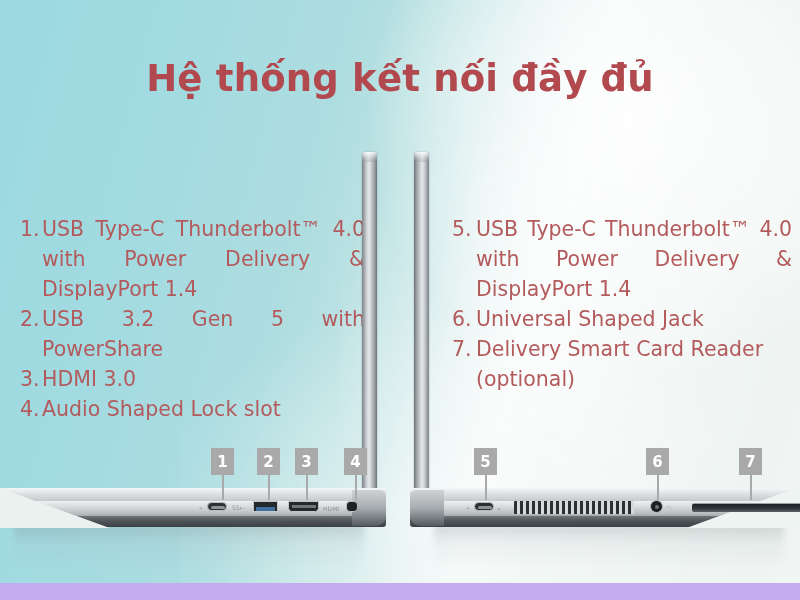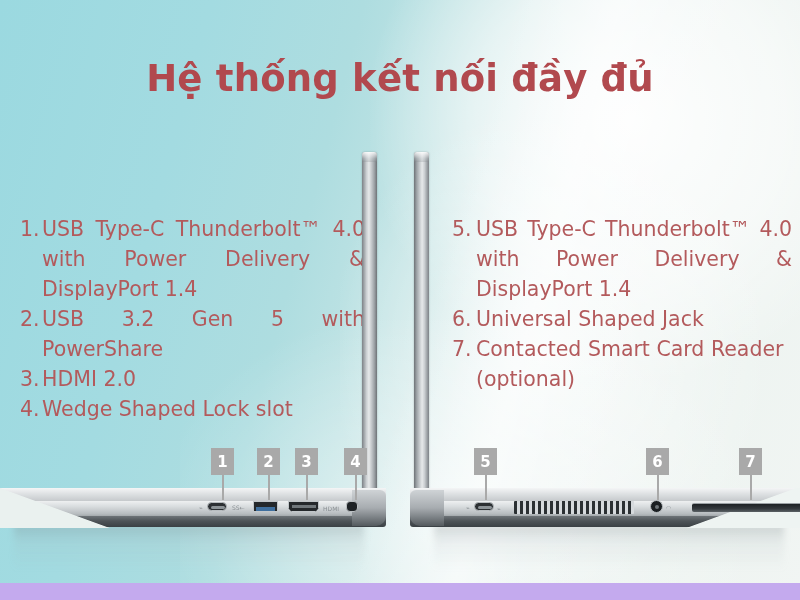--- a/index.html
+++ b/index.html
@@ -362,40 +362,40 @@
     <div class="li li-left just">
       <span class="li-num">1.</span>
       <span class="li-body">USB Type-C Thunderbolt™ 4.0 with Power Delivery &amp; DisplayPort 1.4</span>
     </div>
     <div class="li li-left just">
       <span class="li-num">2.</span>
       <span class="li-body">USB 3.2 Gen 5 with PowerShare</span>
     </div>
     <div class="li li-left">
       <span class="li-num">3.</span>
-      <span class="li-body">HDMI 2.0</span>
+      <span class="li-body">HDMI 3.0</span>
     </div>
     <div class="li li-left">
       <span class="li-num">4.</span>
-      <span class="li-body">Wedge Shaped Lock slot</span>
+      <span class="li-body">Audio Shaped Lock slot</span>
     </div>
   </div>
 
   <div class="list list-right">
     <div class="li li-right just">
       <span class="li-num">5.</span>
       <span class="li-body">USB Type-C Thunderbolt™ 4.0 with Power Delivery &amp; DisplayPort 1.4</span>
     </div>
     <div class="li li-right">
       <span class="li-num">6.</span>
       <span class="li-body">Universal Shaped Jack</span>
     </div>
     <div class="li li-right">
       <span class="li-num">7.</span>
-      <span class="li-body">Contacted Smart Card Reader (optional)</span>
+      <span class="li-body">Delivery Smart Card Reader (optional)</span>
     </div>
   </div>
 
   <div class="laptop laptop-left">
     <div class="reflection refl-left"></div>
 
     <div class="lid lid-left">
       <div class="lid-cap"></div>
     </div>
 

